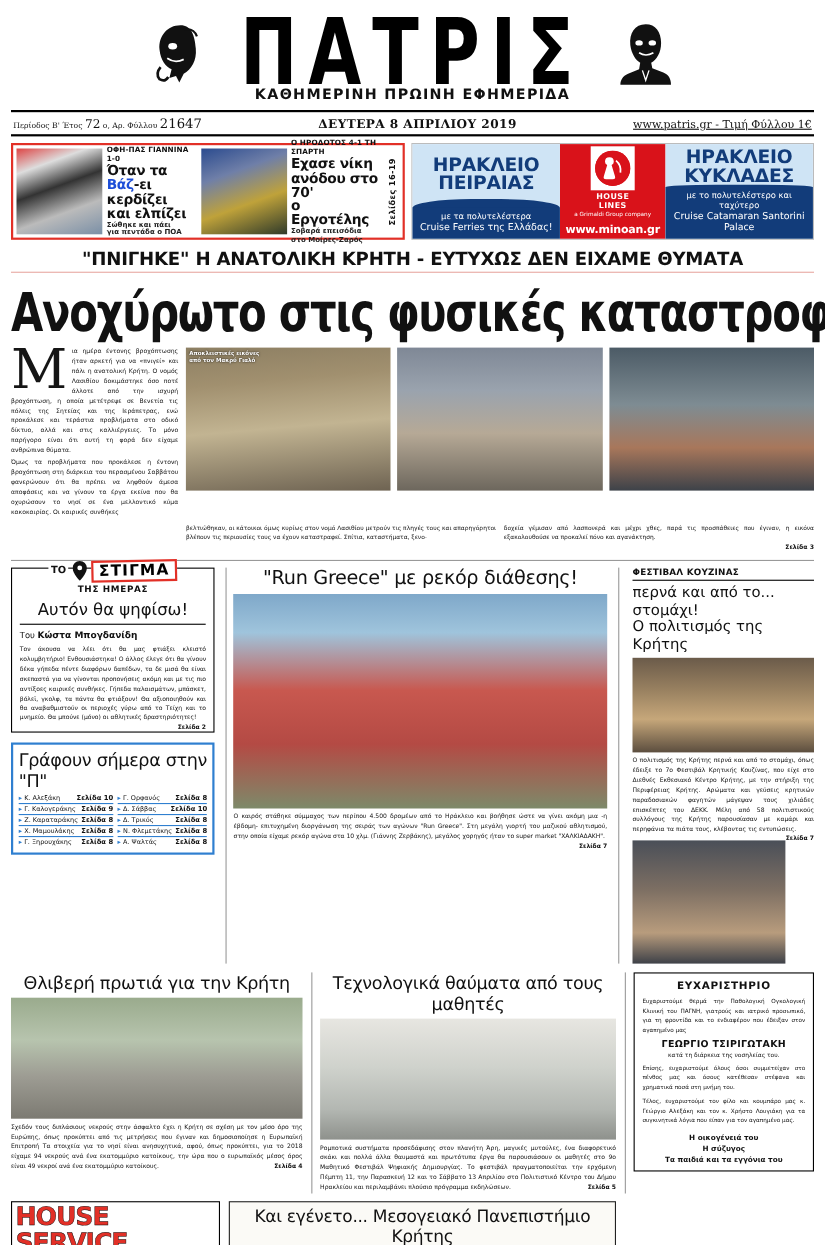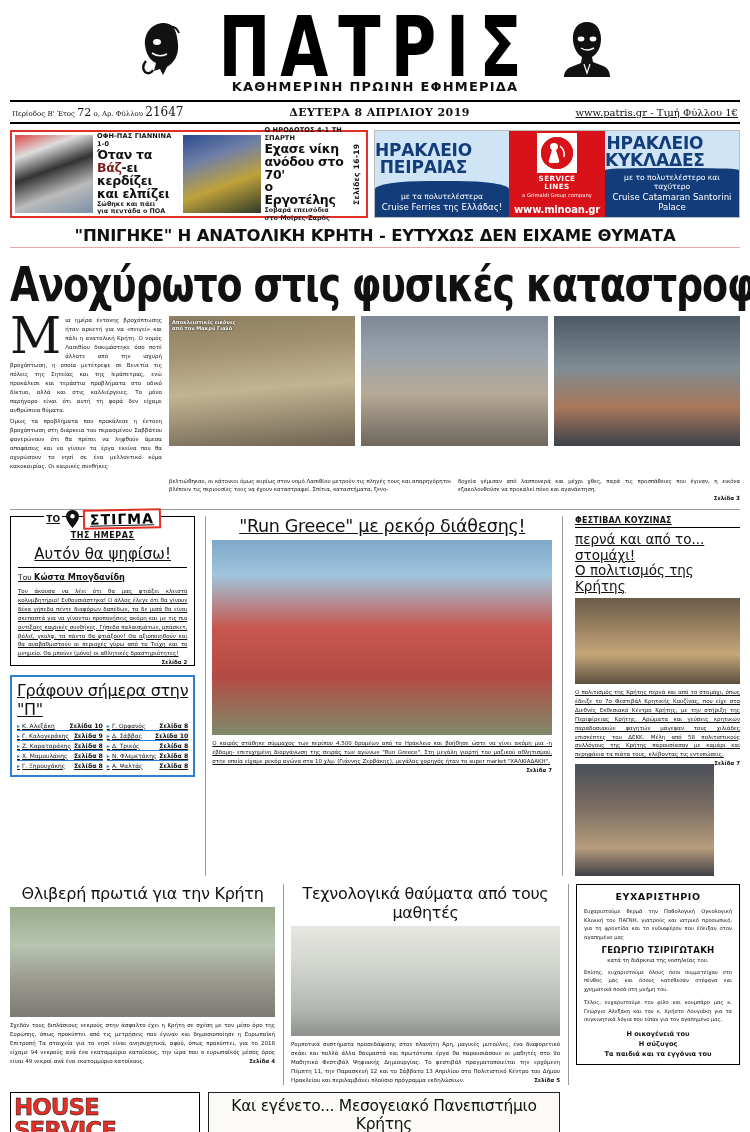--- a/index.html
+++ b/index.html
@@ -50,32 +50,32 @@
   .topads { display: flex; gap: 6px; margin-top: 6px; height: 88px; }
   .sportsbox {
     flex: 0 0 358px; border: 2.5px solid #e23027; background: #fff;
     display: flex; padding: 3px; gap: 4px; position: relative;
   }
   .sportcell { display: flex; gap: 4px; flex: 1; }
   .sportphoto { width: 78px; height: 100%; position: relative; overflow: hidden; }
   .sporttext { flex: 1; min-width: 0; display: flex; flex-direction: column; justify-content: center; }
   .kicker { font-size: 6.6px; font-weight: 800; letter-spacing: .1px; margin-bottom: 1px; }
   .sporthead { font-size: 12.5px; font-weight: 800; line-height: 1.03; letter-spacing: -.3px; }
-  .sporthead .red { color: #7f1d1d; }
+  .sporthead .red { color: #1d4ed8; }
   .sportsub { font-size: 6.4px; font-weight: 700; line-height: 1.18; margin-top: 0; color: #222; }
   .pagestrip {
     writing-mode: vertical-rl; text-orientation: mixed;
     font-size: 7.5px; font-weight: 800; letter-spacing: .3px;
     display: flex; align-items: center; justify-content: center;
     width: 13px; transform: rotate(180deg);
   }
 
   .minoan { flex: 1; border: 1px solid #bbb; display: flex; background: #fff; }
   .mn-pane { flex: 1; background: #cfe4f5; position: relative; display: flex; flex-direction: column; }
-  .mn-top { flex: 1; display: flex; align-items: center; padding-top: 4px; }
+  .mn-top { flex: 1; display: flex; align-items: center; justify-content: center; padding-top: 4px; }
   .mn-top .txt { text-align: center; color: #123c7a; font-weight: 800; font-size: 17px; line-height: 1.02; letter-spacing: -.2px; }
   .mn-wave { height: 8px; background: #123c7a; border-radius: 40% 40% 0 0 / 100% 100% 0 0; margin-top: -2px;}
   .mn-bot { background: #123c7a; color: #fff; text-align: center; padding: 3px 4px 5px; }
   .mn-bot .l1 { font-size: 7.6px; }
   .mn-bot .l2 { font-size: 8.6px; margin-top: 1px; }
   .mn-mid { flex: 0 0 96px; background: #d9121a; display: flex; flex-direction: column; align-items: center; justify-content: center; color: #fff; }
   .mn-logo { width: 40px; height: 40px; background: #fff; display:flex; align-items:center; justify-content:center; }
   .mn-logo-inner { width: 32px; height: 32px; background: #d9121a; border-radius: 50%; position: relative; }
   .mn-name { font-size: 7.2px; font-weight: 800; color: #fff; letter-spacing: .4px; margin-top: 2px; text-align:center; line-height:1.1;}
   .mn-grim { font-size: 5.2px; margin-top: 2px; }
@@ -279,21 +279,21 @@
         <div class="mn-logo">
           <div class="mn-logo-inner">
             <svg width="32" height="32" viewBox="0 0 32 32">
               <circle cx="16" cy="16" r="16" fill="#d9121a"></circle>
               <path d="M13 6 q4 0 4 4 q0 2 -2 3 l3 10 q1 3 -2 3 l-6 0 q-3 0 -2 -3 l3 -10 q-2 -1 -2 -3 q0 -4 4 -4z" fill="#fff"></path>
               <path d="M19 9 q5 4 4 11" stroke="#fff" stroke-width="1.6" fill="none"></path>
             </svg>
           </div>
         </div>
         <div class="mn-name">
-          <div>SERVICE</div>
+          <div>HOUSE</div>
           <div>LINES</div>
         </div>
         <div class="mn-grim">a Grimaldi Group company</div>
         <div class="mn-url">www.minoan.gr</div>
       </div>
       <div class="mn-pane">
         <div class="mn-top">
             <div class="txt">
           <div>ΗΡΑΚΛΕΙΟ</div>
           <div>ΚΥΚΛΑΔΕΣ</div>
@@ -332,21 +332,21 @@
   <div class="capcols" style="margin-left:159px">
     <div class="pc">βελτιώθηκαν, οι κάτοικοι όμως κυρίως στον νομό Λασιθίου μετρούν τις πληγές τους και απαρηγόρητοι βλέπουν τις περιουσίες τους να έχουν καταστραφεί. Σπίτια, καταστήματα, ξενο-</div>
     <div class="pc">
       <span>δοχεία γέμισαν από λασπονερά και μέχρι χθες, παρά τις προσπάθειες που έγιναν, η εικόνα εξακολουθούσε να προκαλεί πόνο και αγανάκτηση.</span>
       <div class="pgr">Σελίδα 3</div>
     </div>
   </div>
 
   <div class="sep"></div>
 
-  <div style="display:flex; gap:10px;text-decoration:underline;">
+  <div style="display:flex; gap:10px;">
 
     <div style="flex:0 0 182px">
       <div class="stigma">
         <div class="stigma-hdr">
           <span class="to">ΤΟ</span>
           <span class="pin">
             <svg width="13" height="18" viewBox="0 0 13 18">
                 <path d="M6.5 0 C2.9 0 0 2.9 0 6.5 C0 11 6.5 18 6.5 18 S13 11 13 6.5 C13 2.9 10.1 0 6.5 0 Z" fill="#111"></path>
                 <circle cx="6.5" cy="6.3" r="2.2" fill="#fff"></circle>
               </svg>

